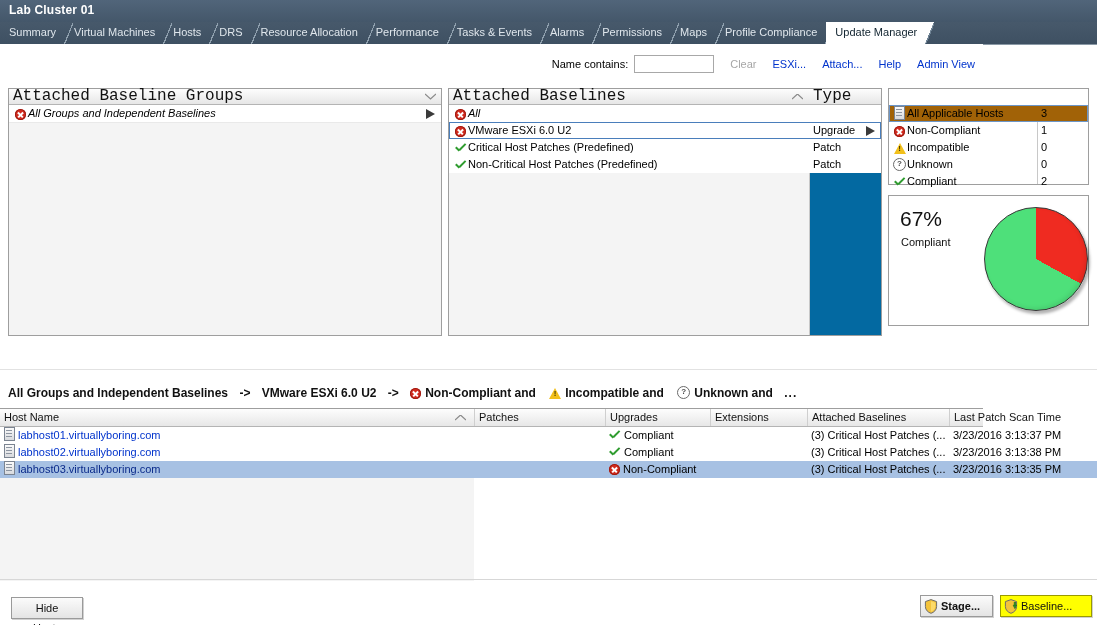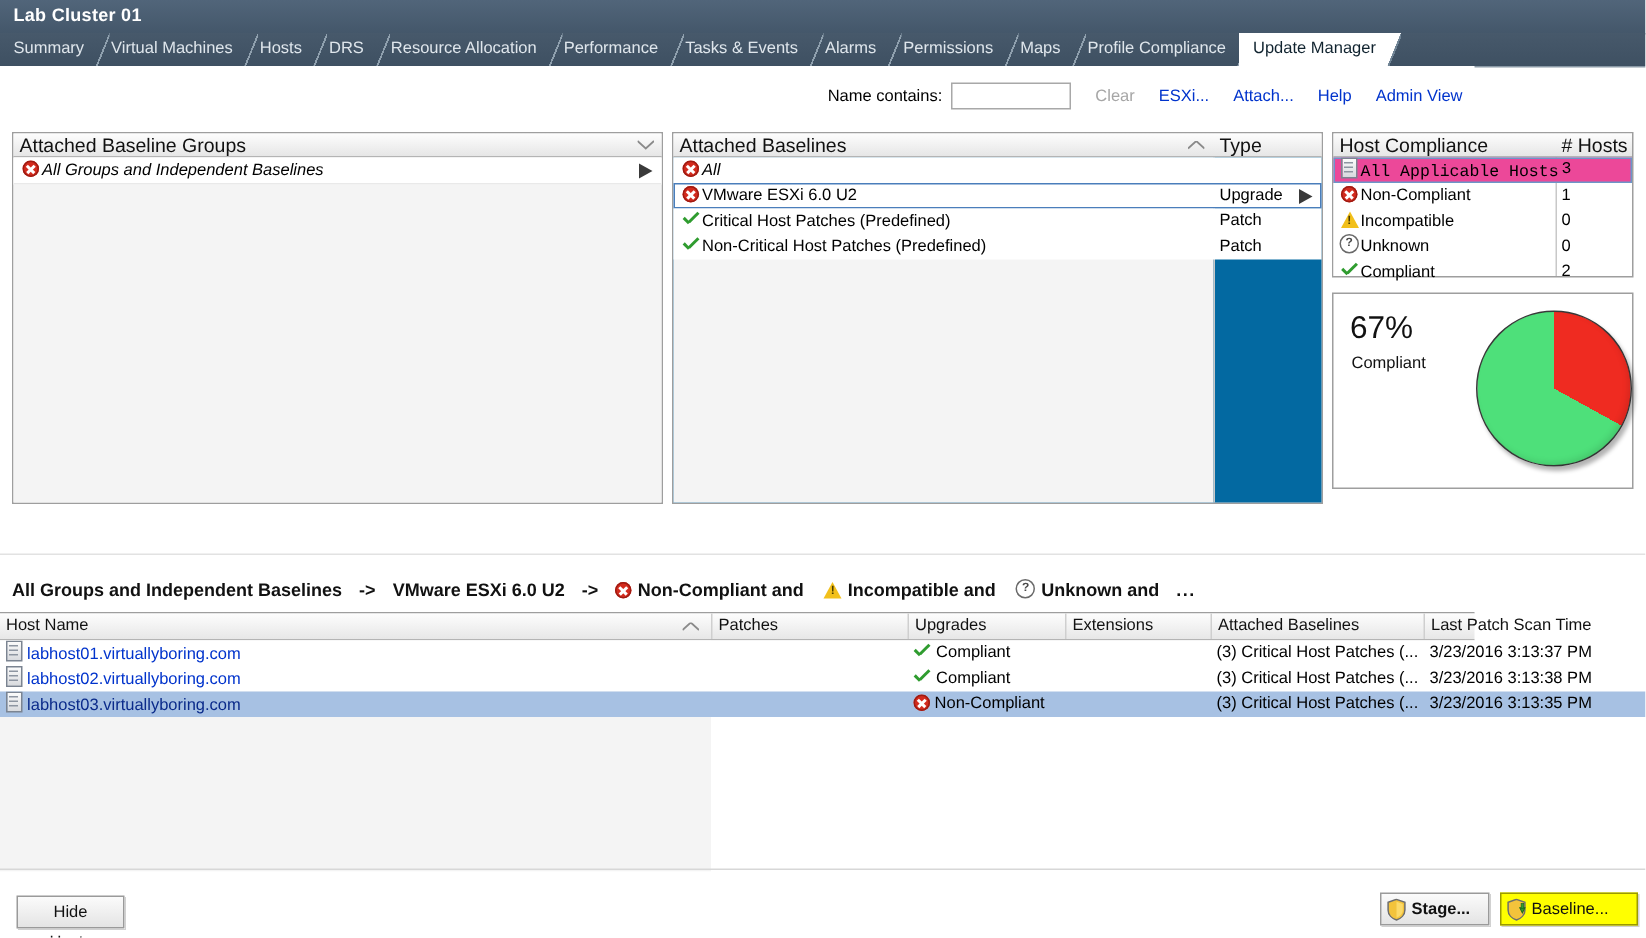--- a/index.html
+++ b/index.html
@@ -67,22 +67,22 @@
 
   
   .panels{position:absolute;left:0;top:88px;width:1097px;height:258px;}
   .panel{
     position:absolute;background:#fff;border:1px solid #9e9e9e;
     box-sizing:border-box;
   }
   .panel .phead{
     position:relative;height:16px;line-height:15px;
     background:linear-gradient(#fdfdfd,#e6e6e6);
-    border-bottom:1px solid #b4b4b4;font-size:13px;color:#111;
-    padding-left:4px;box-sizing:border-box;
+    border-bottom:1px solid #b4b4b4;font-size:16px;color:#111;
+    padding-left:4px;box-sizing:border-box;font-family:Liberation Mono, monospace;
   }
   .panel .phead .sortcaret{
     position:absolute;right:5px;top:4px;width:11px;height:7px;
   }
   .grid{position:relative;}
   .row{
     position:relative;height:17px;line-height:17px;font-size:11px;
     white-space:nowrap;overflow:hidden;
   }
   .row .ic{display:inline-block;width:15px;text-align:center;vertical-align:middle;}
@@ -132,21 +132,21 @@
   #panelB .row{padding-left:4px;background:#fff;}
   #panelB .row .type{position:absolute;left:364px;top:0;}
   #panelB .row .play{position:absolute;right:6px;top:4px;}
 
   
   #panelC{left:888px;top:0;width:201px;height:97px;}
   #panelC .phead .h2{position:absolute;left:152px;top:0;}
   #panelC .colsplit{position:absolute;left:148px;top:0;bottom:0;width:1px;background:#c8c8c8;}
   #panelC .body{position:absolute;left:0;top:16px;right:0;bottom:0;background:#fff;}
   #panelC .row{padding-left:3px;}
-  #panelC .row.sel{background:#ec4899;outline:1px solid #6c96c8;outline-offset:-1px;font-family:Liberation Mono, monospace;}
+  #panelC .row.sel{background:#a16207;outline:1px solid #6c96c8;outline-offset:-1px;}
   #panelC .row .num{position:absolute;left:152px;top:0;}
 
   
   #pieCard{
     position:absolute;left:888px;top:107px;width:201px;height:131px;background:#fff;
     border:1px solid #9e9e9e;box-sizing:border-box;
   }
   #pieCard .pct{position:absolute;left:11px;top:11px;font-size:21px;color:#111;}
   #pieCard .pctlabel{position:absolute;left:12px;top:40px;font-size:11px;color:#111;}
   #pieCard .pie{
@@ -257,24 +257,20 @@
         <div class="rows" id="baselineRows">
             <div class="row"><span class="ic"><span class="ico ico-err"></span></span><span class="ital">All</span><span class="type"></span></div>
             <div class="row sel"><span class="ic"><span class="ico ico-err"></span></span><span class="">VMware ESXi 6.0 U2</span><span class="type">Upgrade</span><span class="play"></span></div>
             <div class="row"><span class="ic"><span class="ico ico-ok"></span></span><span class="">Critical Host Patches (Predefined)</span><span class="type">Patch</span></div>
             <div class="row"><span class="ic"><span class="ico ico-ok"></span></span><span class="">Non-Critical Host Patches (Predefined)</span><span class="type">Patch</span></div>
           </div>
       </div>
     </div>
 
     <div class="panel" id="panelC">
-      <div class="phead">
-        <span>Host Compliance</span>
-        <span class="h2"># Hosts</span>
-      </div>
       <div class="body">
         <div class="colsplit"></div>
         <div id="complianceRows">
             <div class="row sel"><span class="ic"><span class="ico-host"></span></span><span>All Applicable Hosts</span><span class="num">3</span></div>
             <div class="row"><span class="ic"><span class="ico ico-err"></span></span><span>Non-Compliant</span><span class="num">1</span></div>
             <div class="row"><span class="ic"><span class="ico ico-warn"></span></span><span>Incompatible</span><span class="num">0</span></div>
             <div class="row"><span class="ic"><span class="ico ico-unk"></span></span><span>Unknown</span><span class="num">0</span></div>
             <div class="row"><span class="ic"><span class="ico ico-ok"></span></span><span>Compliant</span><span class="num">2</span></div>
           </div>
       </div>

